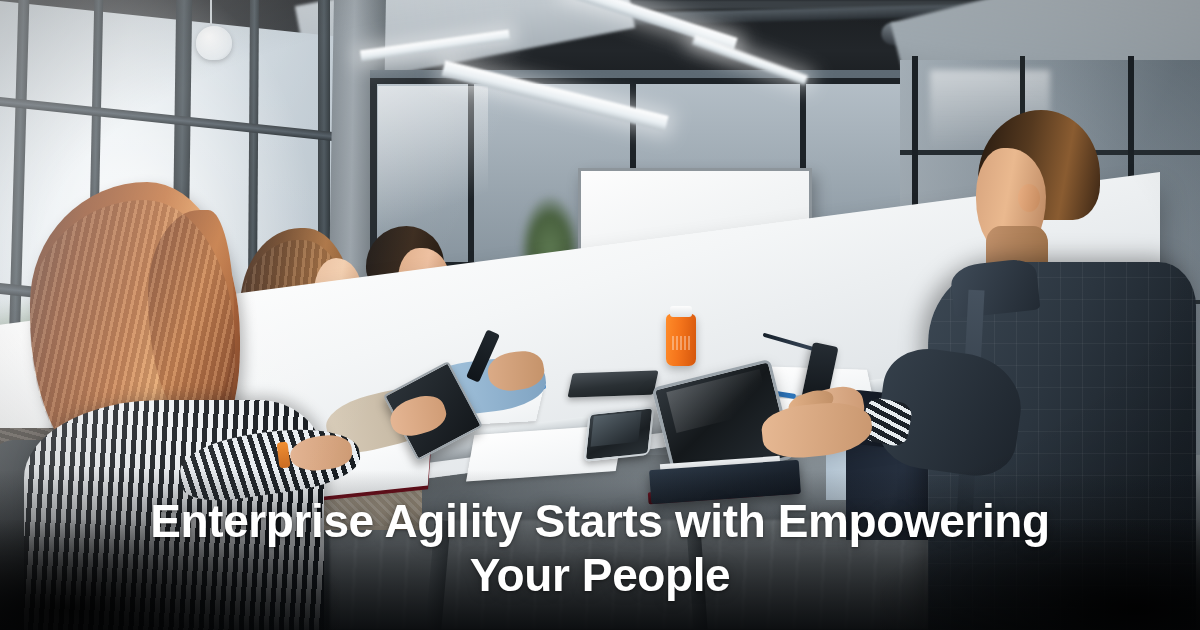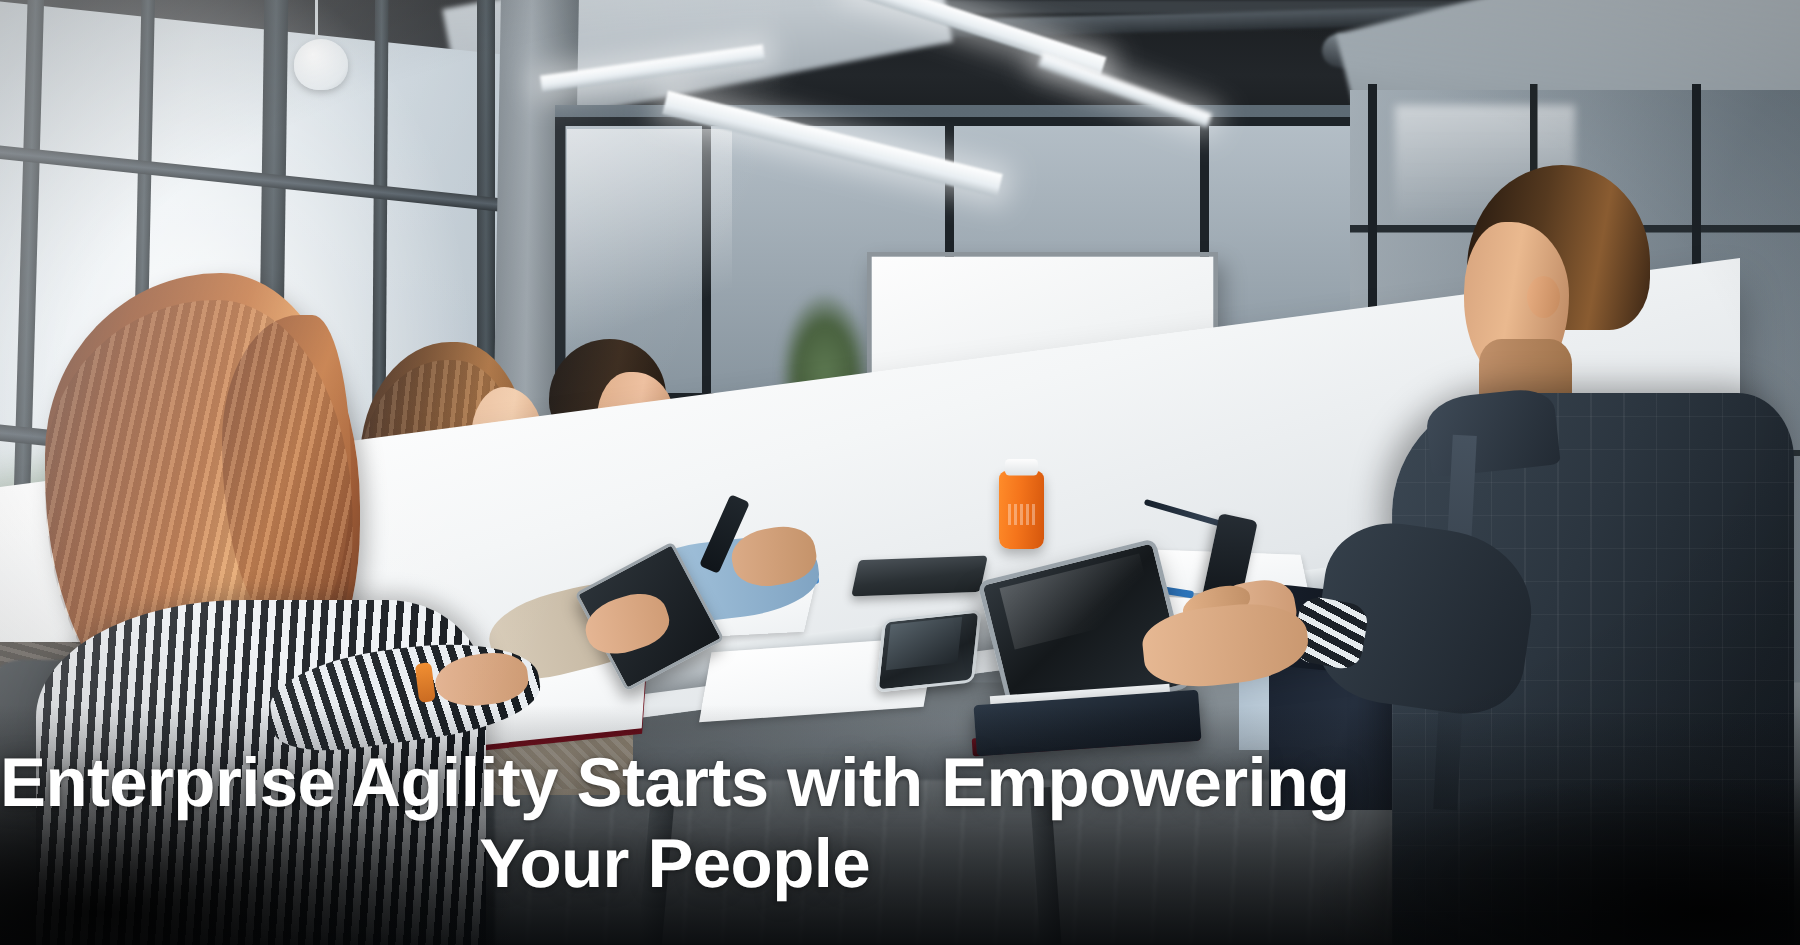--- a/index.html
+++ b/index.html
@@ -654,21 +654,21 @@
   #bottom-dark-right {
     left: 880px; top: 520px; width: 320px; height: 110px;
     background: radial-gradient(ellipse at 80% 80%, rgba(0,0,0,.88), rgba(0,0,0,0) 75%);
     pointer-events: none;
   }
 
   
   #title-overlay {
     left: 0; top: 492px; width: 1200px; height: 112px;
     display: flex; flex-direction: column;
-    align-items: flex-start; justify-content: center;
+    align-items: center; justify-content: center;
     pointer-events: none;
   }
   #headline {
     margin: 0;
     font-family: "Liberation Sans", sans-serif;
     font-weight: bold;
     font-size: 46px;
     line-height: 54px;
     letter-spacing: -0.4px;
     color: #ffffff;

